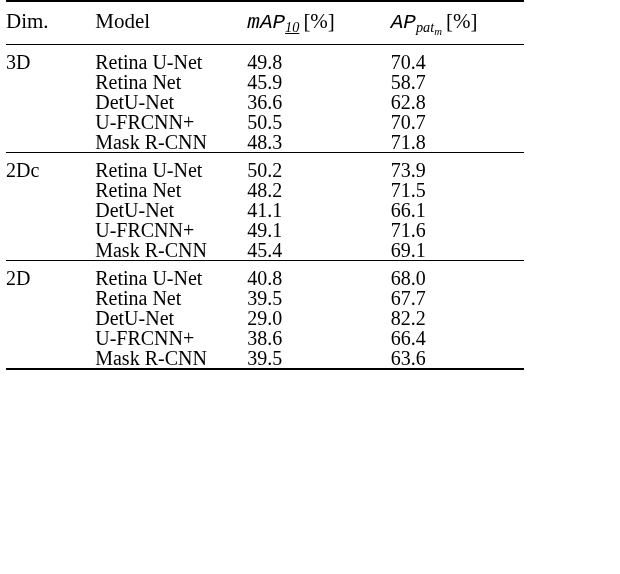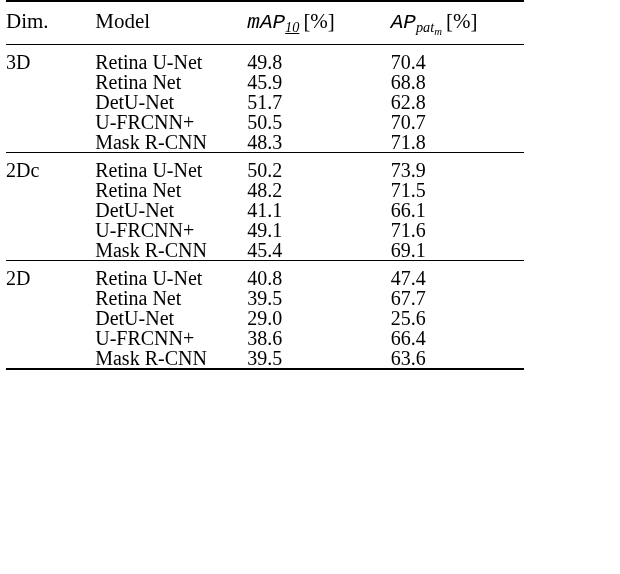--- a/index.html
+++ b/index.html
@@ -129,25 +129,25 @@
       </tr>
       <tr>
         <td class="dim-cell" rowspan="5">3D</td>
         <td>Retina U-Net</td>
         <td class="bold">49.8</td>
         <td>70.4</td>
       </tr>
       <tr>
         <td>Retina Net</td>
         <td>45.9</td>
-        <td>68.8</td>
+        <td>58.7</td>
       </tr>
       <tr>
         <td>DetU-Net</td>
-        <td>51.7</td>
+        <td>36.6</td>
         <td>62.8</td>
       </tr>
       <tr>
         <td>U-FRCNN+</td>
         <td class="bold">50.5</td>
         <td>70.7</td>
       </tr>
       <tr>
         <td>Mask R-CNN</td>
         <td>48.3</td>
@@ -190,31 +190,31 @@
       <tr class="rule-mid">
         <td class="spacer-cell"></td>
         <td class="spacer-cell"></td>
         <td class="spacer-cell"></td>
         <td class="spacer-cell"></td>
       </tr>
       <tr>
         <td class="dim-cell" rowspan="5">2D</td>
         <td>Retina U-Net</td>
         <td class="bold">40.8</td>
-        <td class="bold">47.4</td>
+        <td class="bold">68.0</td>
       </tr>
       <tr>
         <td>Retina Net</td>
         <td>39.5</td>
         <td>67.7</td>
       </tr>
       <tr>
         <td>DetU-Net</td>
         <td>29.0</td>
-        <td>25.6</td>
+        <td>82.2</td>
       </tr>
       <tr>
         <td>U-FRCNN+</td>
         <td>38.6</td>
         <td>66.4</td>
       </tr>
       <tr>
         <td>Mask R-CNN</td>
         <td>39.5</td>
         <td>63.6</td>

